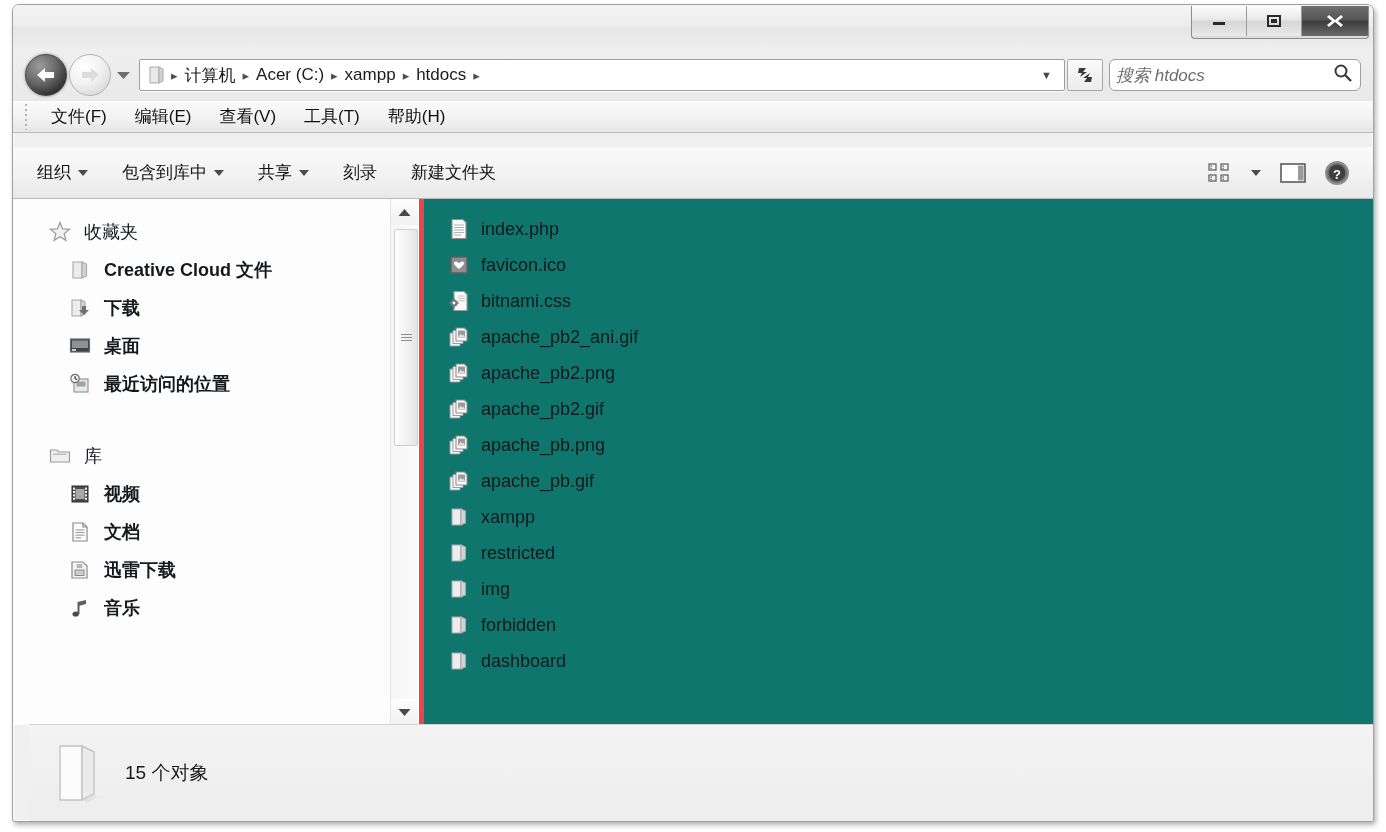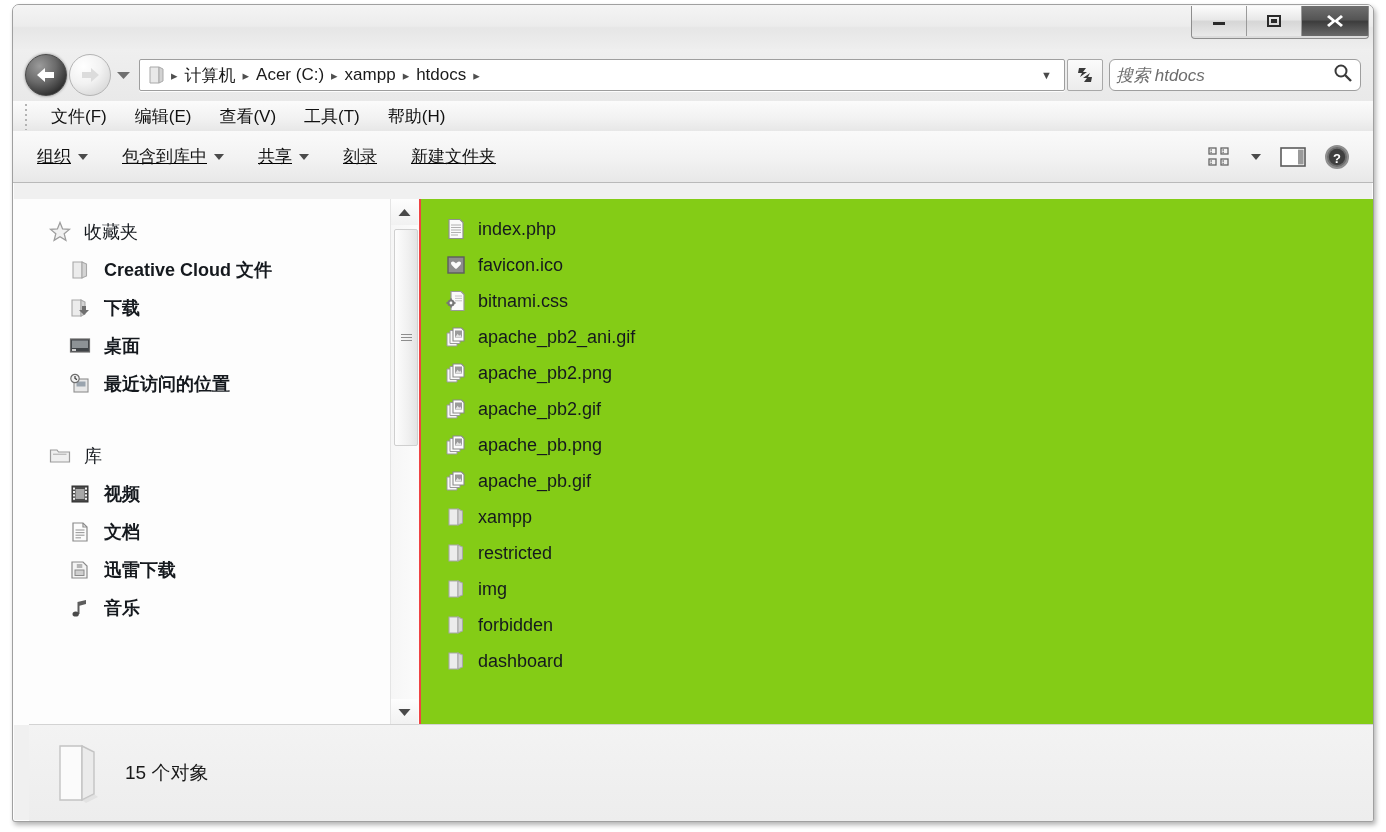--- a/index.html
+++ b/index.html
@@ -103,45 +103,44 @@
   #menugrip{
     width:12px;height:26px;margin-left:9px;flex:none;
     background-image:repeating-linear-gradient(to bottom,#b3b3b3 0 2px,transparent 2px 5px);
     background-size:2px 100%;background-repeat:no-repeat;background-position:3px 0;
   }
   .menuitem{
     font-size:17px;color:#111;padding:4px 11px;margin-left:6px;cursor:default;white-space:nowrap;
   }
   
   #toolbar{
-    position:absolute;left:0;top:126px;width:100%;height:52px;
+    position:absolute;left:0;top:142px;width:100%;height:52px;
     display:flex;align-items:center;
     background:linear-gradient(to bottom,#fafafa 0%,#f3f3f3 50%,#e8e8e8 100%);
     border-bottom:1px solid #b9b9b9;
     box-sizing:border-box;
-    text-decoration:underline;
   }
   .tbitem{
     font-size:17px;color:#111;padding:5px 10px;margin-left:14px;cursor:default;
     display:flex;align-items:center;gap:7px;white-space:nowrap;
   }
   .caret{
     width:0;height:0;border-left:5px solid transparent;border-right:5px solid transparent;
     border-top:6px solid #4b4b4b;display:inline-block;
   }
   #tbright{margin-left:auto;display:flex;align-items:center;gap:4px;padding-right:16px;}
   .tbicon{width:40px;height:34px;display:flex;align-items:center;justify-content:center;cursor:default;}
   
   #panes{
     position:absolute;left:0;top:194px;right:0;bottom:96px;
     display:flex;background:#fff;
   }
   #navpane{
     width:406px;flex:none;background:#fdfdfd;position:relative;overflow:hidden;
-    border-right:2px solid #ef4444;
+    border-right:5px solid #ef4444;
     text-align:center;
   }
   #navinner{padding:14px 0 0 0;}
   .navgroup{margin-bottom:4px;}
   .navrow{
     display:flex;align-items:center;height:38px;padding-left:34px;gap:11px;cursor:default;
     font-size:18px;color:#15191e;white-space:nowrap;font-weight:bold;
   }
   .navrow.child{padding-left:54px;}
   .navrow.head{font-weight:normal;}
@@ -164,21 +163,21 @@
     background:linear-gradient(to right,#fdfdfd,#f0f0f0 60%,#e3e3e3);
     border:1px solid #cfcfcf;border-radius:2px;
     display:flex;align-items:center;justify-content:center;cursor:default;
   }
   #sbgrip{
     width:11px;height:8px;
     background-image:repeating-linear-gradient(to bottom,#8d8d8d 0 1px,transparent 1px 3px);
   }
   
   #filepane{
-    flex:1;background:#84cc16;position:relative;overflow:hidden;padding:12px 0 0 14px;
+    flex:1;background:#0f766e;position:relative;overflow:hidden;padding:12px 0 0 14px;
     display:flex;flex-direction:column;flex-wrap:wrap;align-content:flex-start;
     box-sizing:border-box;
   }
   .filerow{
     height:36px;width:270px;display:flex;align-items:center;gap:9px;
     padding-left:8px;cursor:default;box-sizing:border-box;
   }
   .fileicon{width:26px;height:26px;flex:none;display:flex;align-items:center;justify-content:center;}
   .filename{font-size:18px;color:#15191e;white-space:nowrap;}
   

